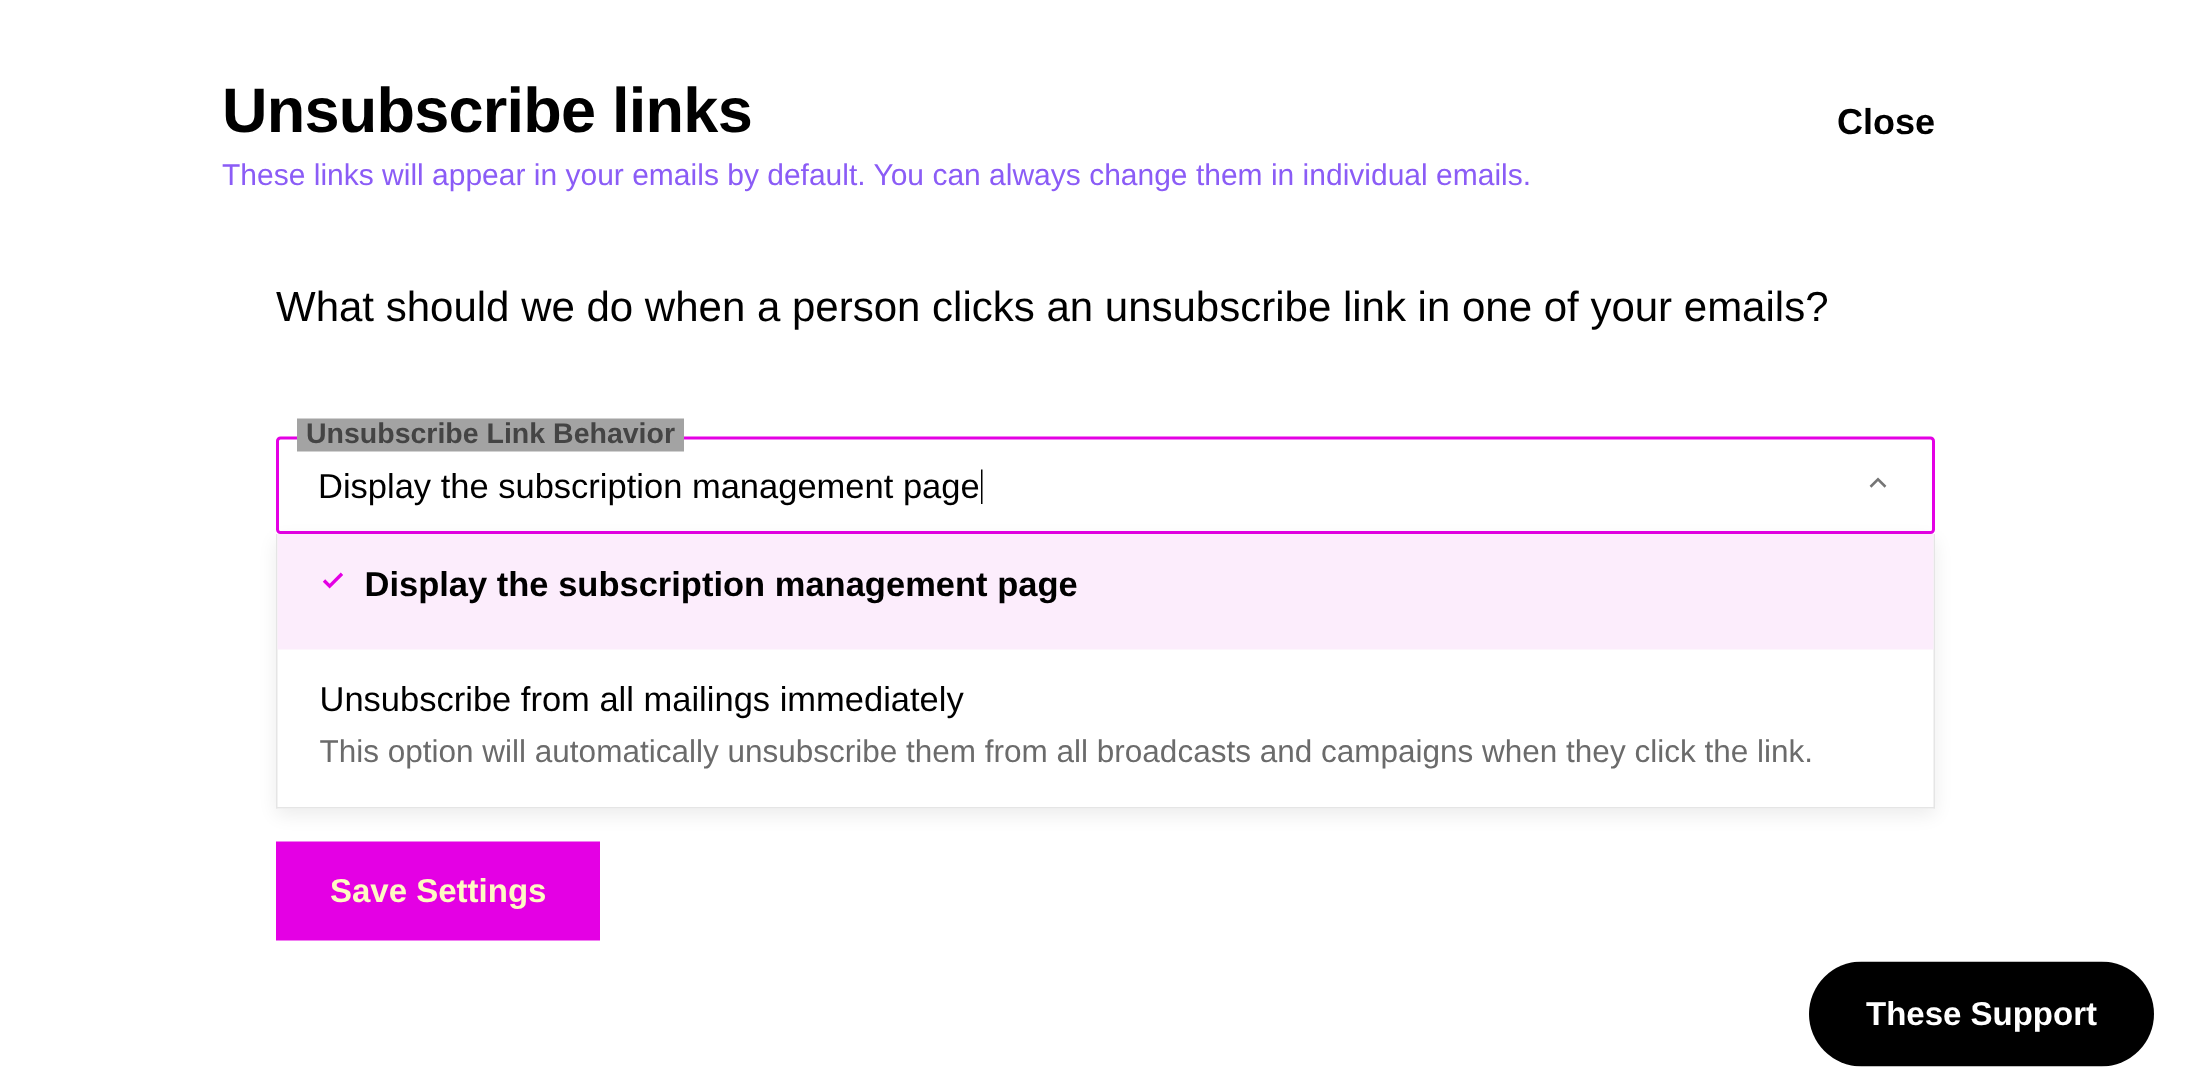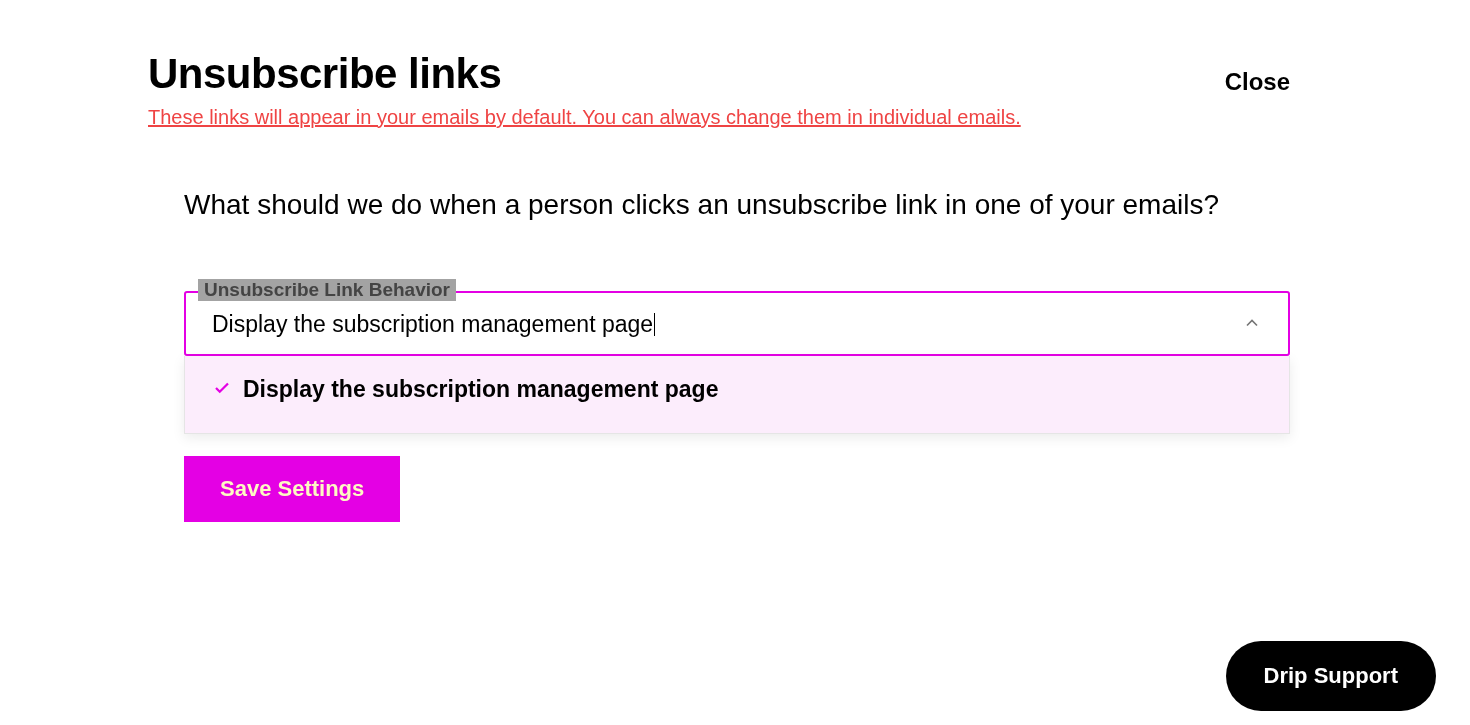--- a/index.html
+++ b/index.html
@@ -29,23 +29,22 @@
     }
     .page-title {
       font-size: 42px;
       font-weight: 800;
       color: #000;
       letter-spacing: -0.5px;
       margin-bottom: 8px;
     }
     .page-subtitle {
       font-size: 20px;
-      color: #ef4444;
+      color: #8b5cf6;
       font-weight: 400;
-      text-decoration: underline;
     }
     .close-btn {
       font-size: 24px;
       font-weight: 700;
       color: #000;
       background: none;
       border: none;
       cursor: pointer;
       padding-top: 18px;
     }
@@ -190,20 +189,26 @@
           <div class="option-header">
             <span class="check-icon">
               <svg width="18" height="18" viewBox="0 0 24 24" fill="none" stroke="currentColor" stroke-width="3">
                 <polyline points="20 6 9 17 4 12"></polyline>
               </svg>
             </span>
             <span class="option-title">Display the subscription management page</span>
           </div>
         </div>
 
+        <div class="option">
+          <div class="option-header">
+            <span class="option-title">Unsubscribe from all mailings immediately</span>
+          </div>
+          <p class="option-desc">This option will automatically unsubscribe them from all broadcasts and campaigns when they click the link.</p>
+        </div>
       </div>
     </div>
 
     <button class="save-btn">Save Settings</button>
   </div>
 </div>
 
-<button class="support-btn">Drip Support</button>
+<button class="support-btn">These Support</button>
 
 </body></html>

